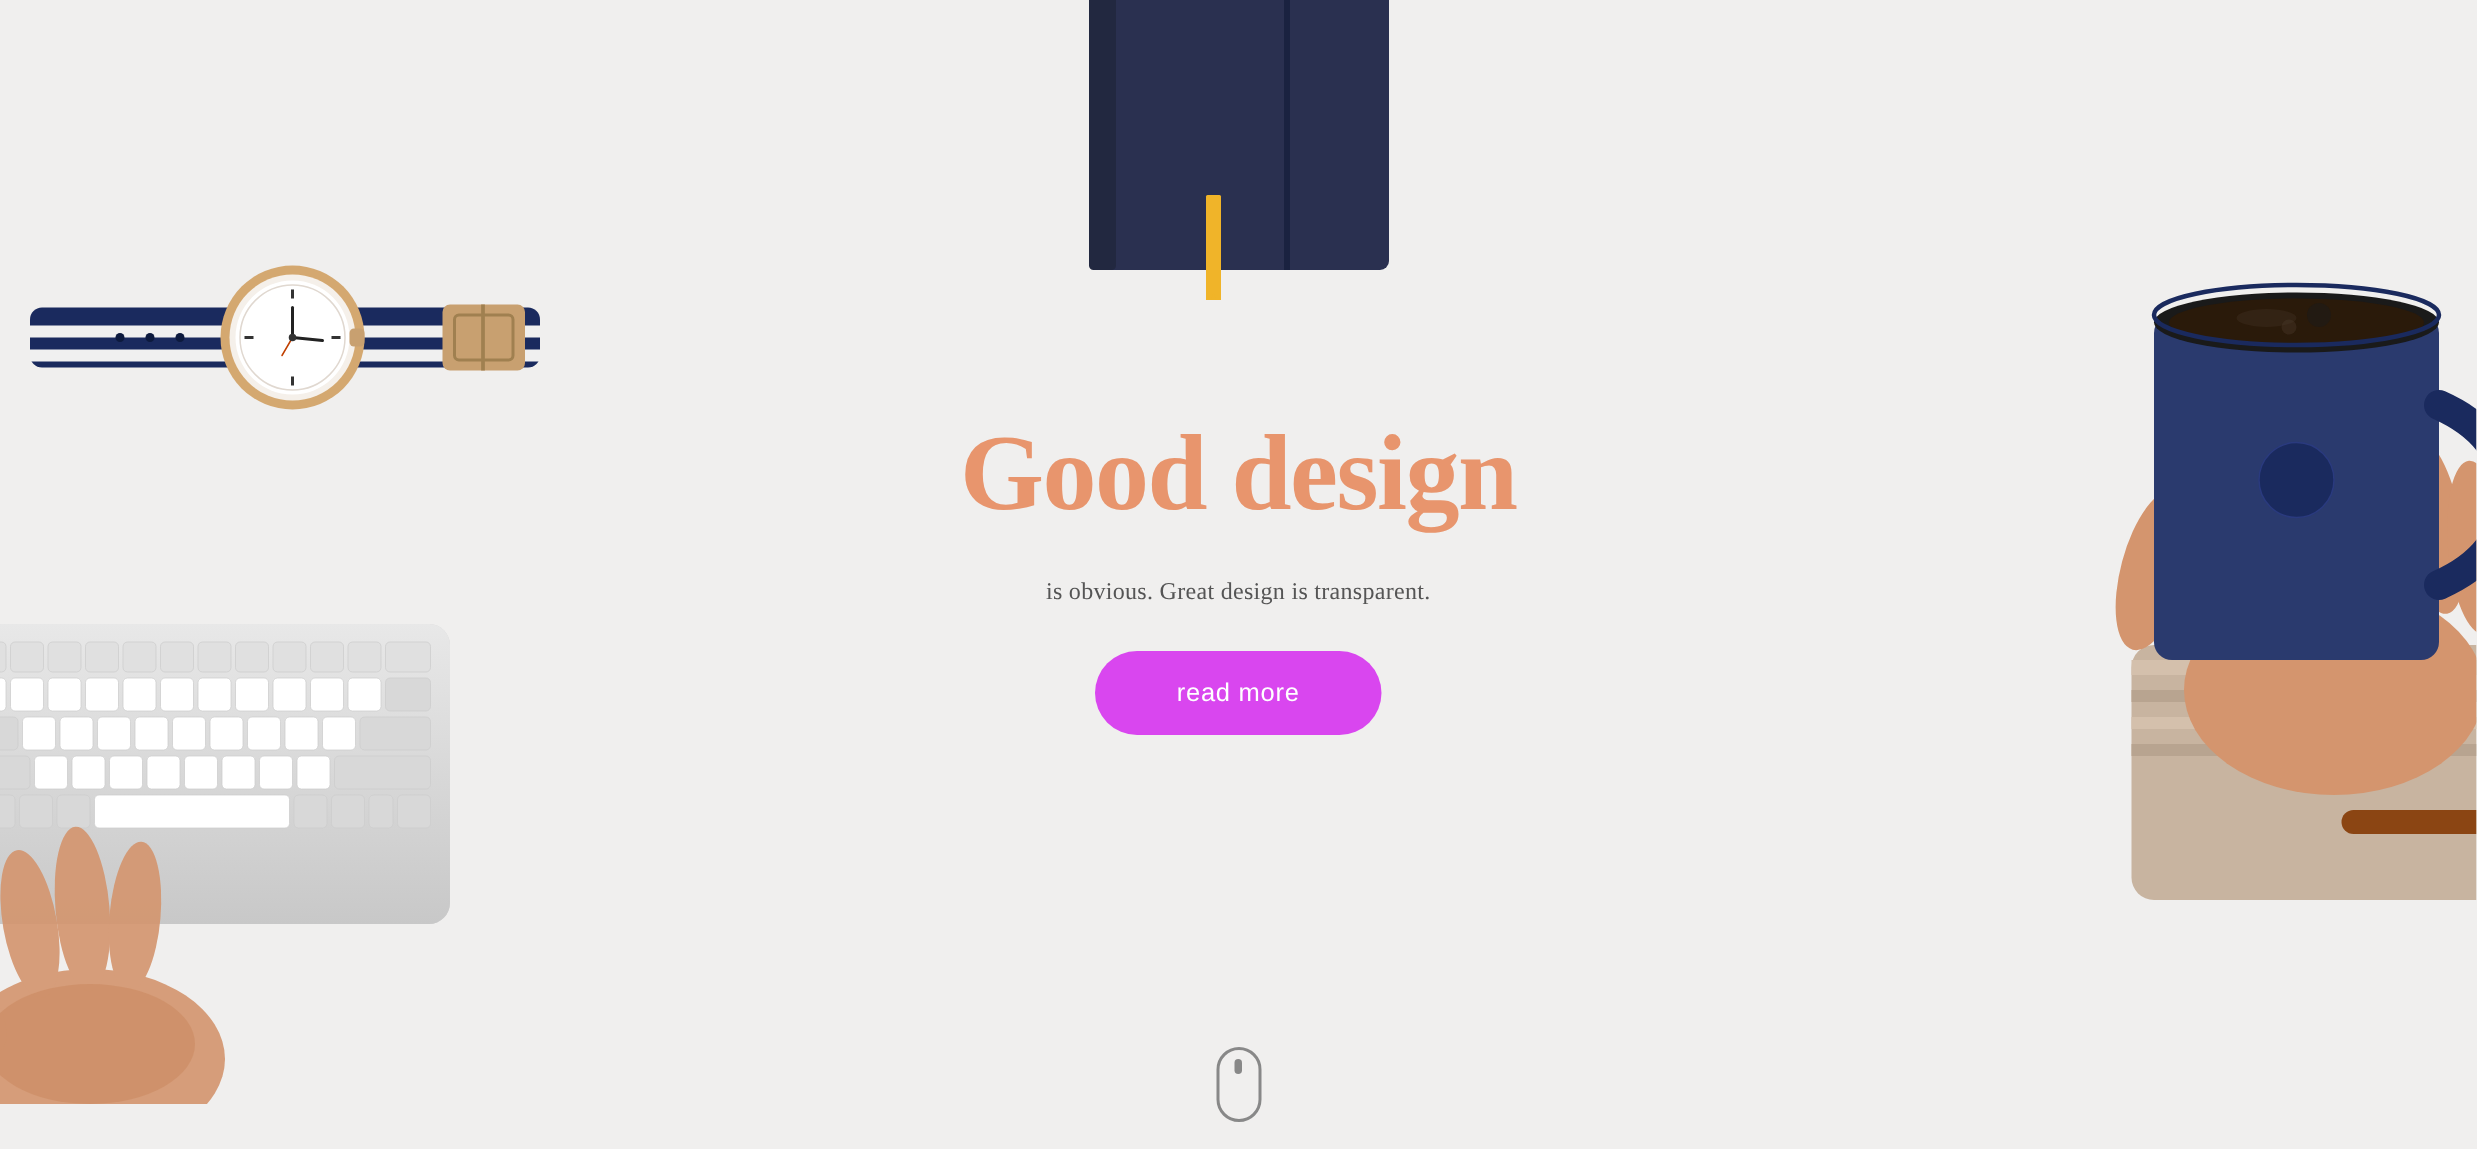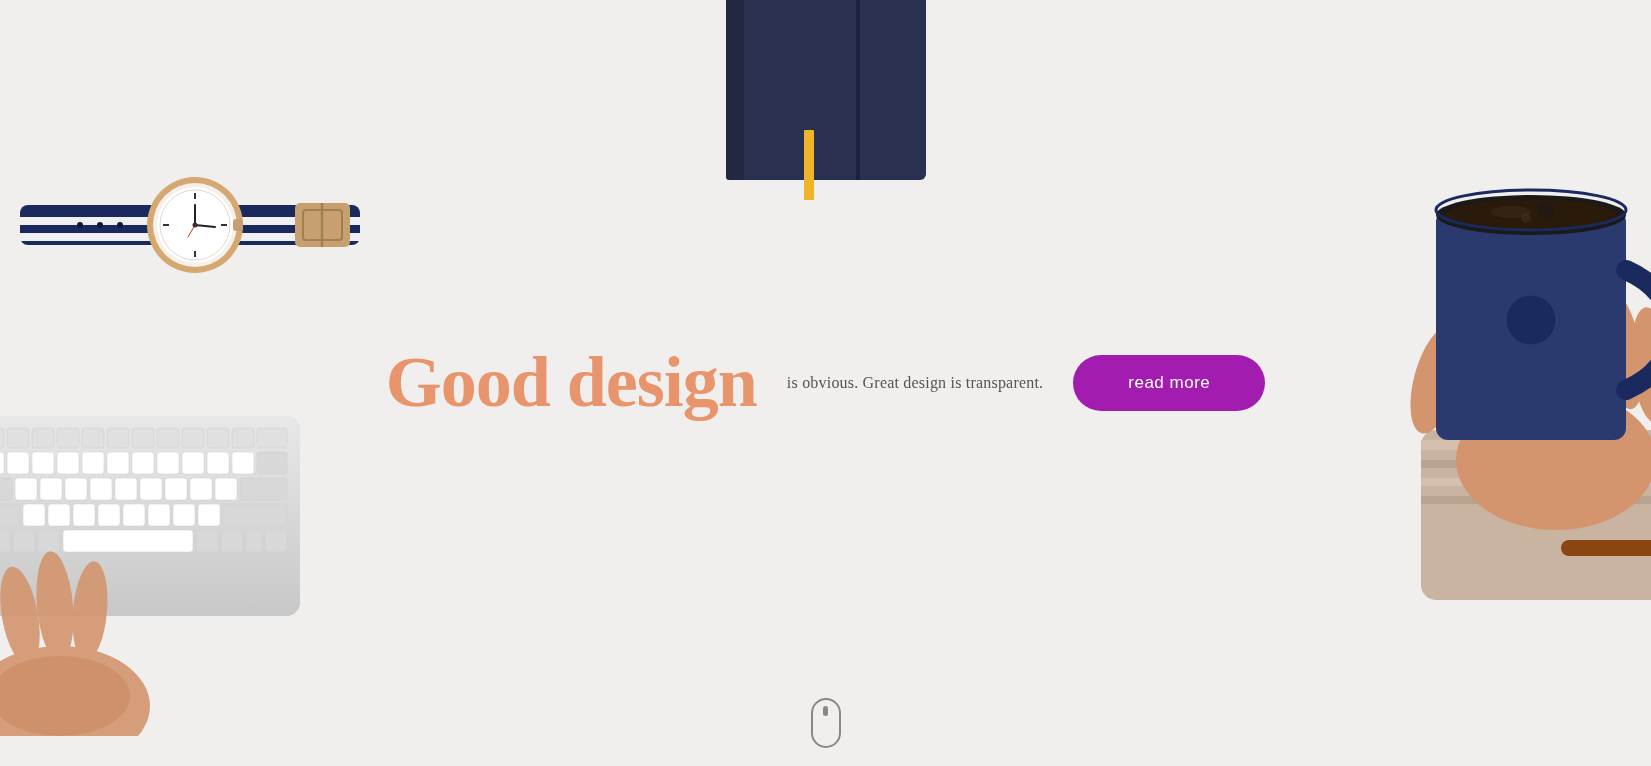--- a/index.html
+++ b/index.html
@@ -59,21 +59,21 @@
       width: 300px;
       height: 450px;
     }
 
     
     .center-content {
       position: relative;
       z-index: 10;
       text-align: center;
       display: flex;
-      flex-direction: row;
+      flex-direction: column;
       align-items: center;
       gap: 30px;
     }
 
     .main-heading {
       font-size: 72px;
       font-weight: 700;
       color: #e8956d;
       font-family: 'Georgia', serif;
       letter-spacing: -1px;
@@ -82,21 +82,21 @@
 
     .sub-text {
       font-size: 16px;
       color: #555;
       font-weight: 300;
       font-family: 'Georgia', serif;
       letter-spacing: 0.2px;
     }
 
     .read-more-btn {
-      background-color: #a21caf;
+      background-color: #d946ef;
       color: #ffffff;
       border: none;
       border-radius: 50px;
       padding: 18px 55px;
       font-size: 17px;
       font-family: 'Helvetica Neue', Arial, sans-serif;
       font-weight: 400;
       letter-spacing: 0.5px;
       cursor: pointer;
       transition: background-color 0.2s ease;

